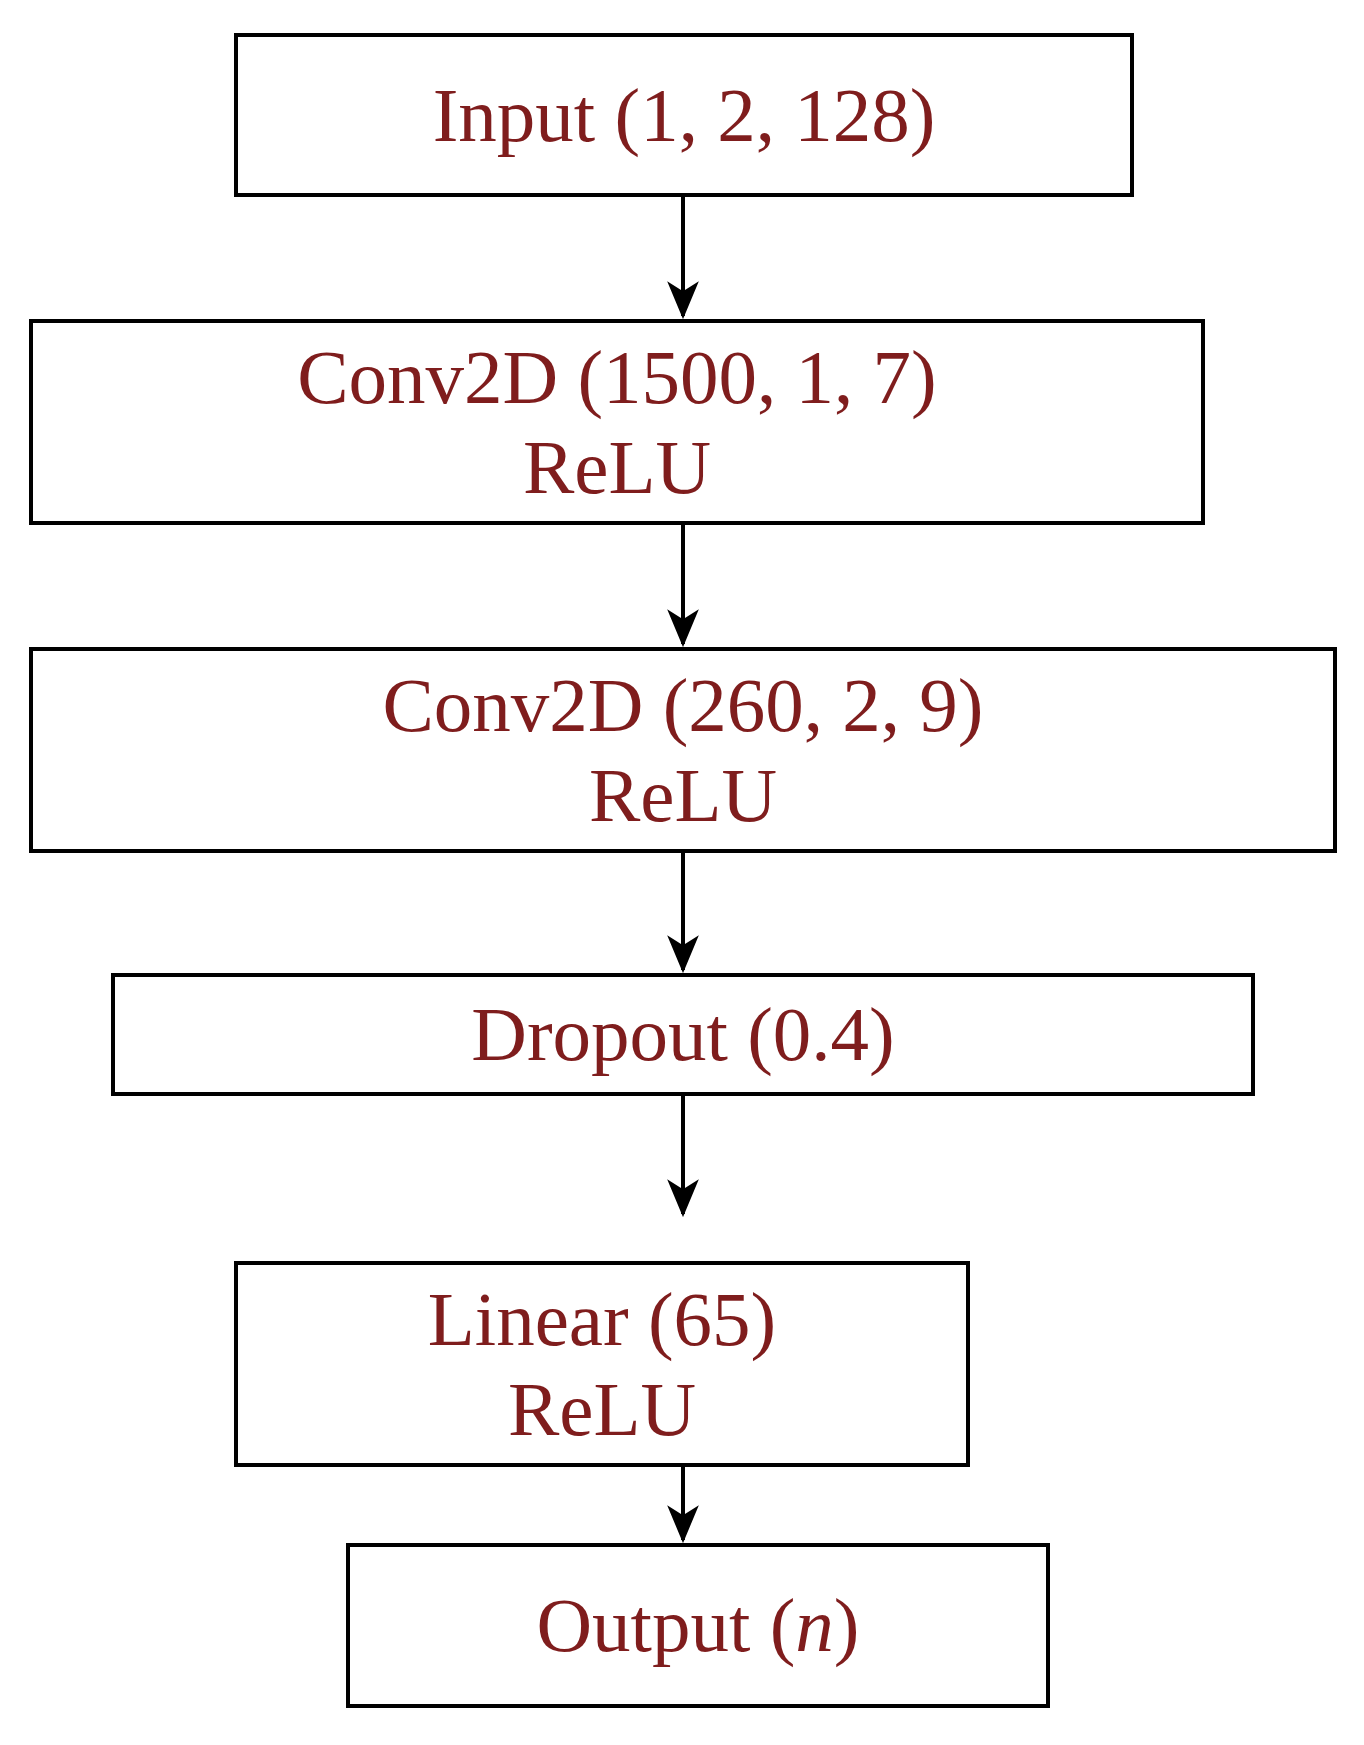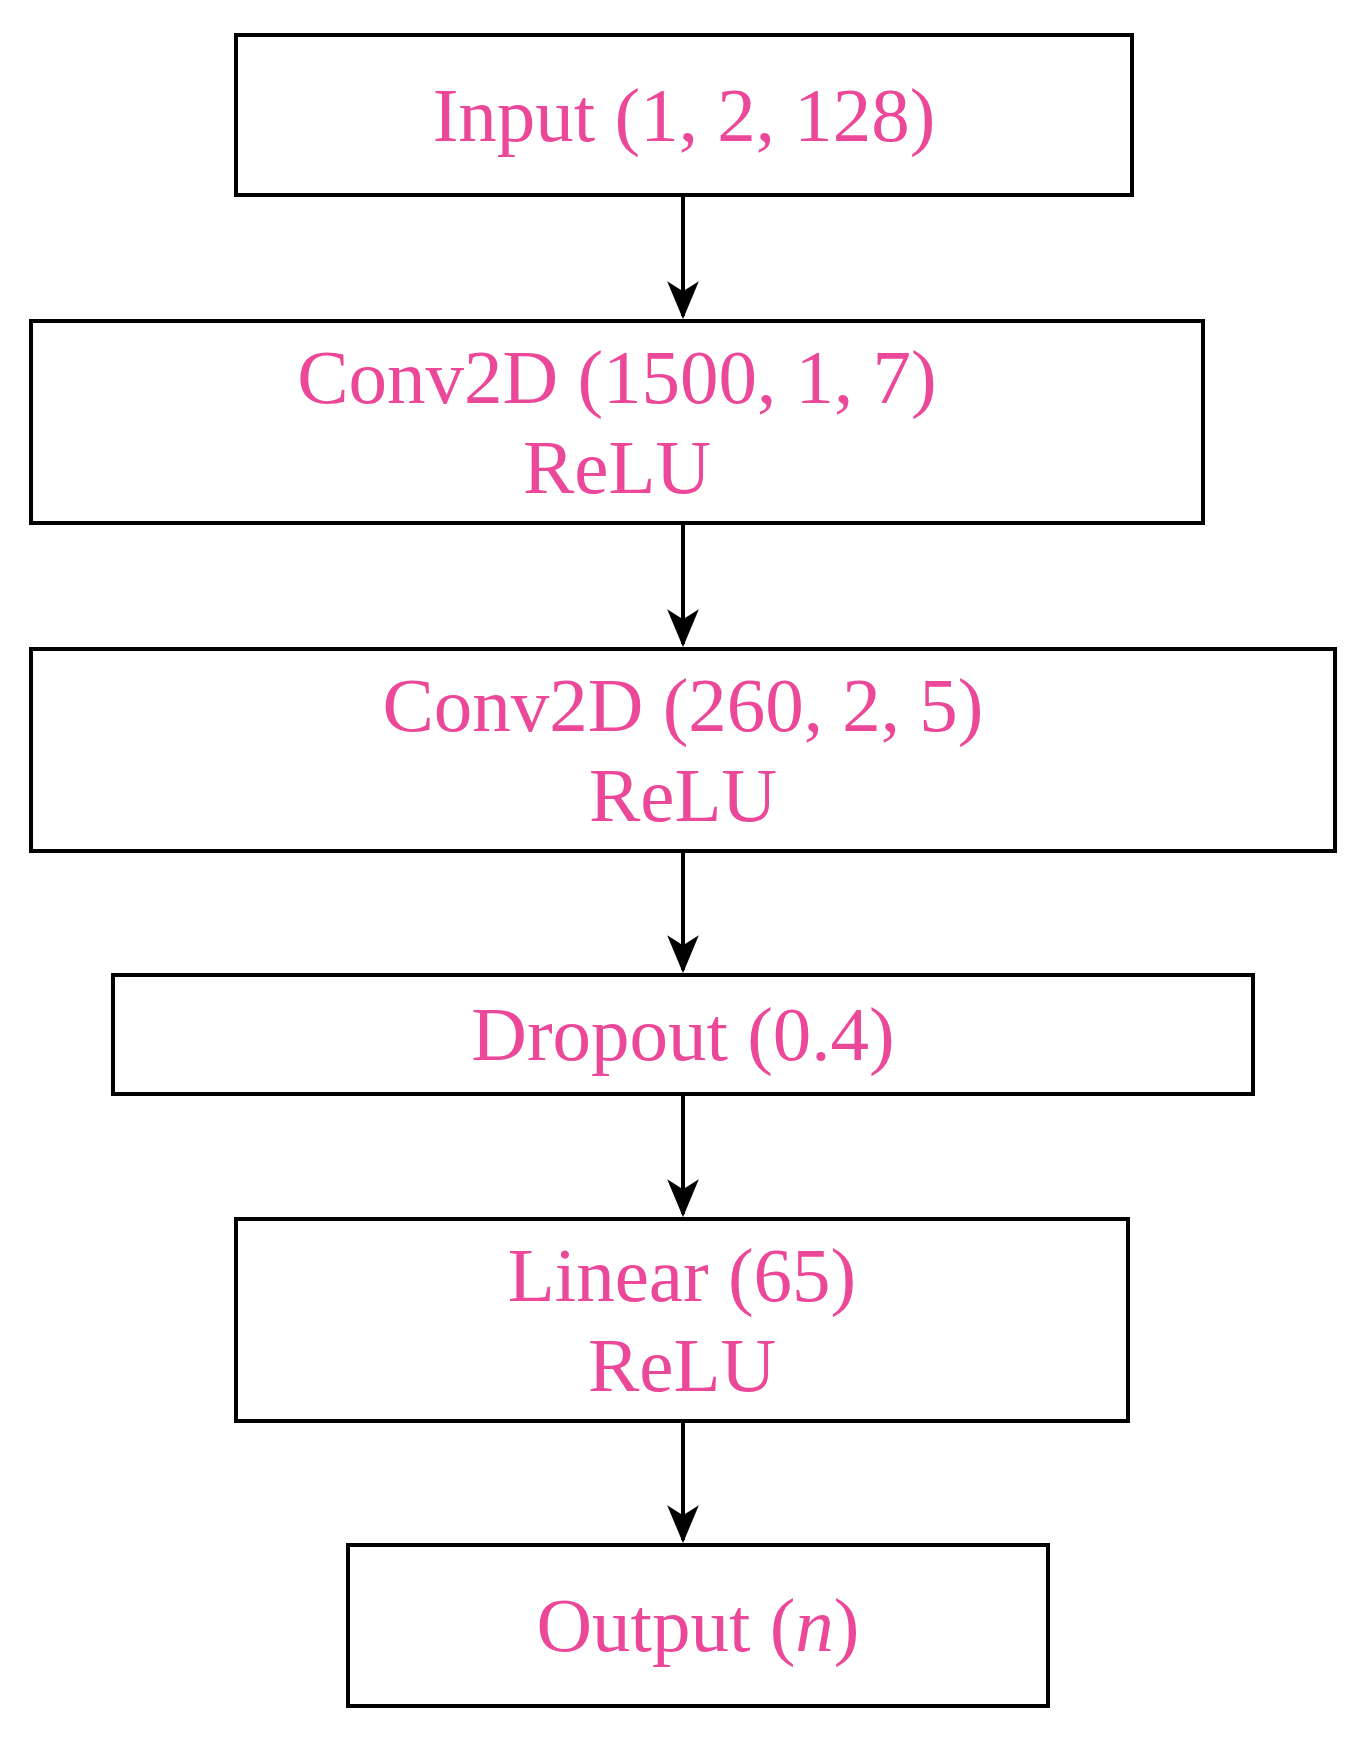--- a/index.html
+++ b/index.html
@@ -6,21 +6,21 @@
     margin: 0;
     padding: 0;
     background: #ffffff;
   }
   .canvas {
     position: relative;
     width: 1364px;
     height: 1745px;
     background: #ffffff;
     font-family: "Liberation Serif", "DejaVu Serif", serif;
-    color: #ec4899;
+    color: #7f1d1d;
     overflow: hidden;
   }
   .arrows {
     position: absolute;
     left: 0;
     top: 0;
     width: 1364px;
     height: 1745px;
     pointer-events: none;
   }
@@ -35,21 +35,21 @@
     justify-content: center;
     text-align: center;
     font-size: 77px;
     line-height: 1.17;
     white-space: nowrap;
   }
   .node-input   { left: 234px; top: 33px;   width: 900px;  height: 164px; }
   .node-conv1   { left: 29px;  top: 319px;  width: 1176px; height: 206px; }
   .node-conv2   { left: 29px;  top: 647px;  width: 1308px; height: 206px; }
   .node-dropout { left: 111px; top: 973px;  width: 1144px; height: 123px; }
-  .node-linear  { left: 234px; top: 1217px; width: 896px;  height: 206px; }
+  .node-linear  { left: 234px; top: 1261px; width: 736px;  height: 206px; }
   .node-output  { left: 346px; top: 1543px; width: 704px;  height: 165px; }
   .var-italic { font-style: italic; }
 </style>
 </head>
 <body>
 
 <div class="canvas">
 
   <svg class="arrows" viewBox="0 0 1364 1745" xmlns="http://www.w3.org/2000/svg">
     <defs>
@@ -67,21 +67,21 @@
   <div class="node node-input">
     <span>Input (1, 2, 128)</span>
   </div>
 
   <div class="node node-conv1">
     <span>Conv2D (1500, 1, 7)</span>
     <span>ReLU</span>
   </div>
 
   <div class="node node-conv2">
-    <span>Conv2D (260, 2, 5)</span>
+    <span>Conv2D (260, 2, 9)</span>
     <span>ReLU</span>
   </div>
 
   <div class="node node-dropout">
     <span>Dropout (0.4)</span>
   </div>
 
   <div class="node node-linear">
     <span>Linear (65)</span>
     <span>ReLU</span>

